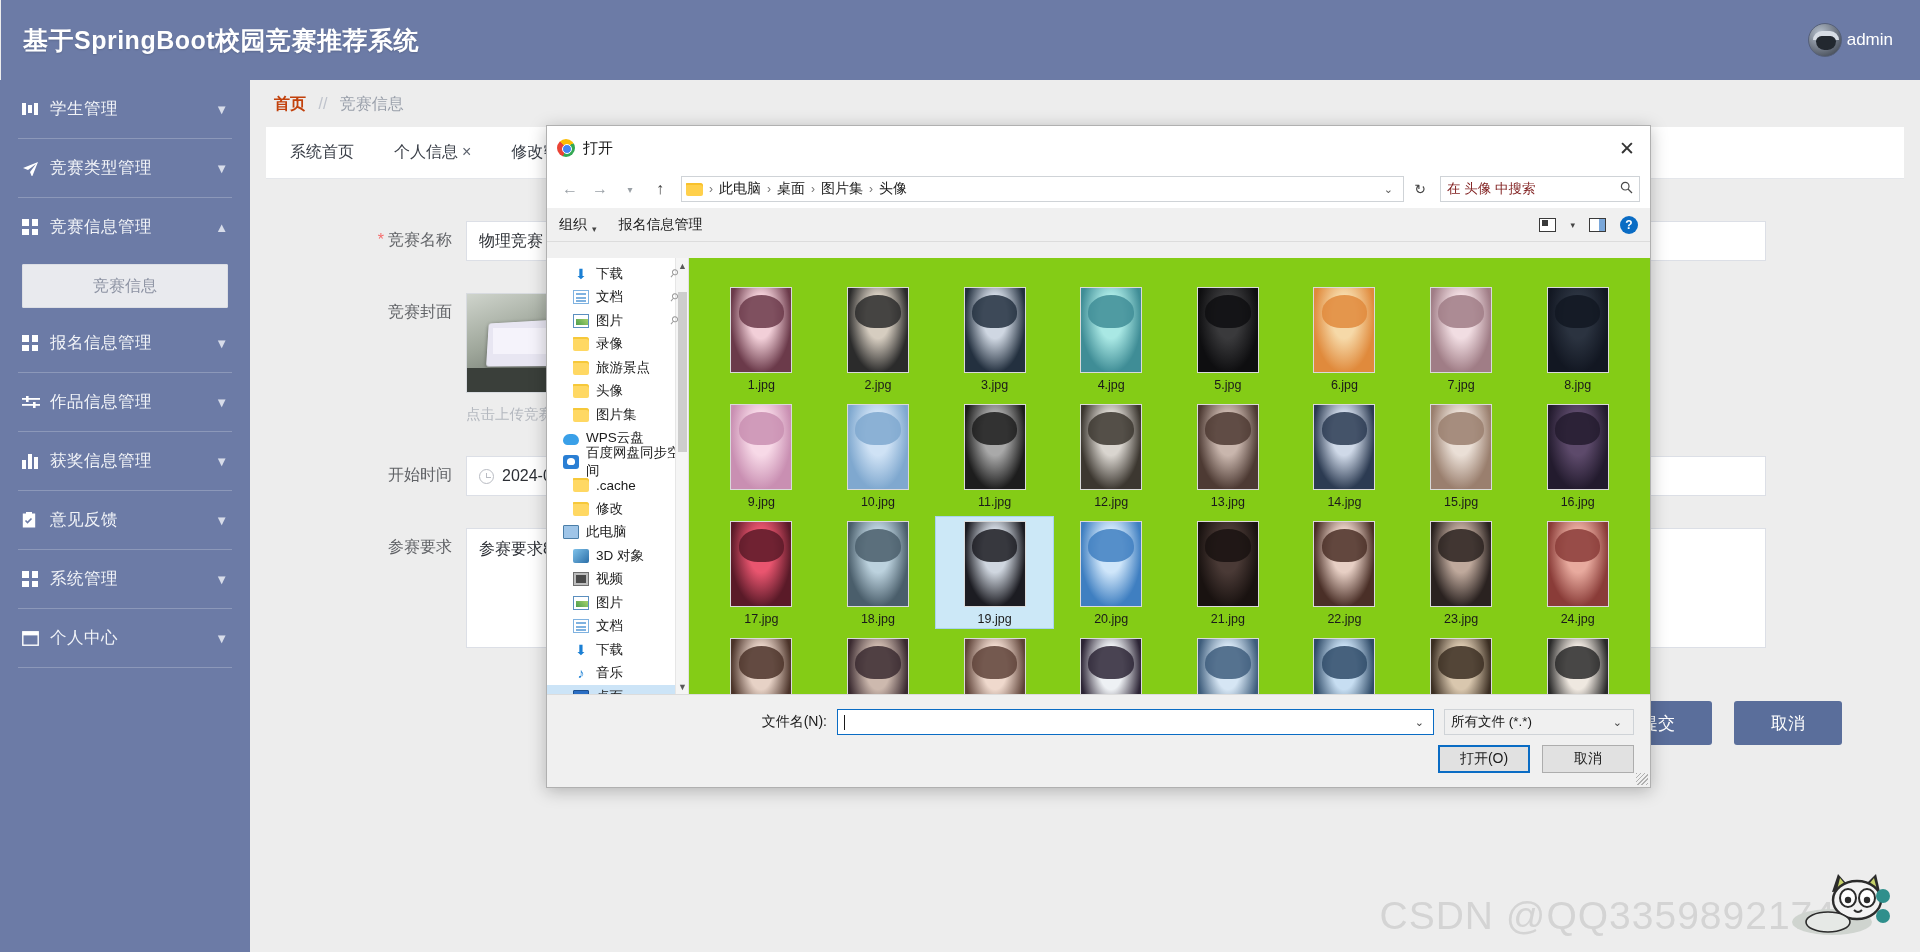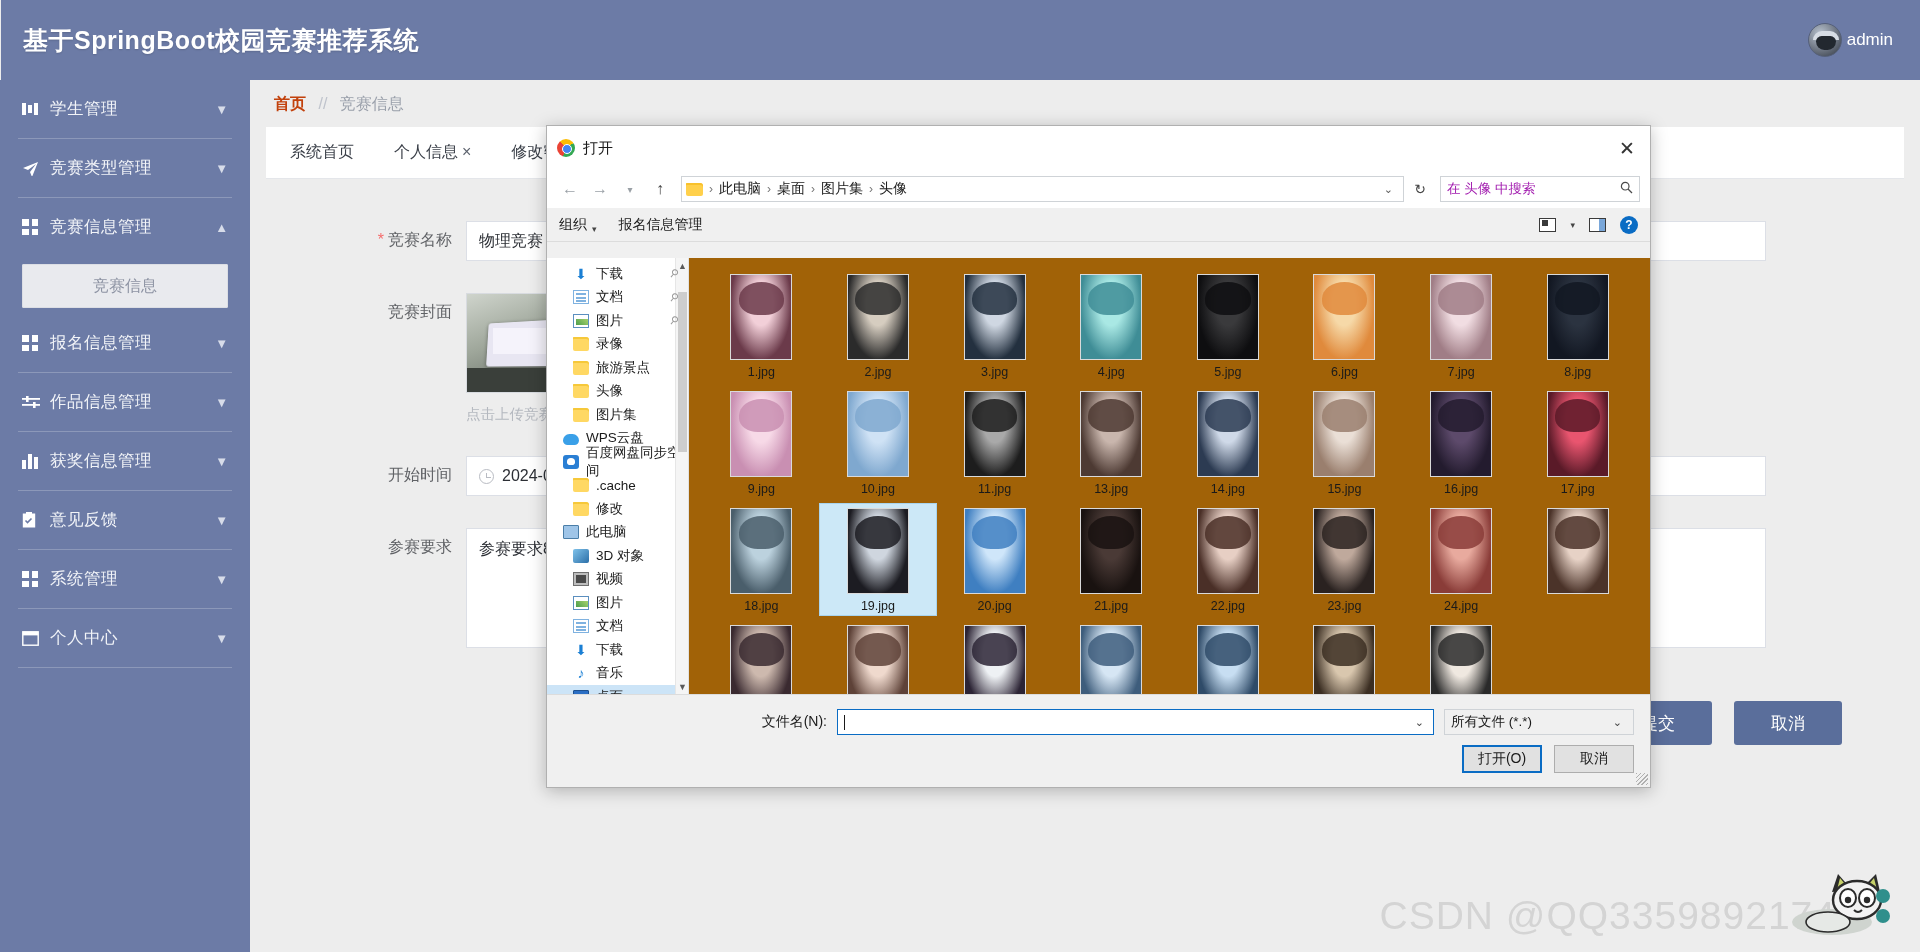--- a/index.html
+++ b/index.html
@@ -142,21 +142,21 @@
   .addr-bar{ flex:1; height:26px; background:#fff; border:1px solid #cfd3d7; display:flex;align-items:center;
     padding:0 4px; gap:4px; margin-left:4px;}
   .folder-ic{ width:17px;height:13px;background:#ffd04b;border-radius:1px 3px 2px 2px;flex:none;
     box-shadow: inset 0 2px 0 #f8c12c;}
   .crumb{ font-size:14px; color:#1a1a1a;}
   .crumb-sep{ color:#777; font-size:12px; margin:0 2px;}
   .addr-caret{ margin-left:auto; color:#5a5a5a; font-size:11px; padding:0 6px; cursor:pointer;}
   .refresh{ width:24px;height:26px;display:flex;align-items:center;justify-content:center;color:#444;font-size:14px;cursor:pointer;}
   .search-bar{ width:200px;height:26px;background:#fff;border:1px solid #cfd3d7;display:flex;align-items:center;
     padding:0 6px; margin-left:4px;}
-  .search-ph{ color:#a21caf; font-size:13.5px; flex:1; }
+  .search-ph{ color:#7f1d1d; font-size:13.5px; flex:1; }
   .search-ic{ color:#4a4a4a; font-size:13px;}
   .dlg-toolbar{ height:34px; background:#f0f0f0; display:flex; align-items:center; padding:0 12px; gap:22px;
     border-bottom:1px solid #dcdcdc;}
   .tb-item{ font-size:14px; color:#1a1a1a; display:flex; align-items:flex-end; gap:5px; cursor:pointer;}
   .tb-caret{ font-size:9px; color:#444;}
   .tb-right{ margin-left:auto; display:flex; align-items:center; gap:14px;}
   .view-ic{ width:17px;height:14px;border:1.4px solid #3a3a3a;background:#fff;position:relative;cursor:pointer;}
   .view-ic::after{content:"";position:absolute;left:1.5px;top:1.5px;width:6px;height:6px;background:#3a3a3a;}
   .pane-ic{ width:17px;height:14px;border:1.4px solid #3a3a3a;position:relative;cursor:pointer;background:#fff;}
   .pane-ic::after{content:"";position:absolute;right:0;top:0;bottom:0;width:6px;background:#7aa7d9;}
@@ -185,39 +185,39 @@
   .ti-video{ background:#bdbdbd;border:1.3px solid #6f6f6f;}
   .ti-video::after{content:"";position:absolute;left:2px;top:2px;right:2px;bottom:2px;background:#4a4a4a;}
   .ti-music{ color:#1a7fd4; font-size:14px; line-height:14px; text-align:center;}
   .ti-desktop{ background:#2a6ec4;border:1.3px solid #1c4f8f;border-radius:1px;}
   .tree-scroll{ position:absolute; right:0; top:0; bottom:0; width:13px; background:#f5f5f5; border-left:1px solid #e6e6e6;}
   .ts-thumb{ position:absolute; left:2px; top:34px; width:9px; height:160px; background:#cdcdcd;}
   .ts-up,.ts-dn{ position:absolute; left:0; width:13px; height:15px; display:flex;align-items:center;justify-content:center;
     color:#5a5a5a; font-size:9px; background:#f5f5f5;}
   .ts-up{ top:0;} .ts-dn{ bottom:0;}
 
-  .dlg-files{ flex:1; background:#a16207; padding: 12px 0 0 0; position:relative; overflow:hidden;}
+  .dlg-files{ flex:1; background:#84cc16; padding: 25px 0 0 0; position:relative; overflow:hidden;}
   .file-grid{ display:grid; grid-template-columns: repeat(8, 1fr); row-gap: 6px; padding: 0 14px;}
   .file-cell{ display:flex; flex-direction:column; align-items:center; cursor:pointer; padding:4px 0 2px 0;}
   .file-cell.selected{ background:#cce8f7; outline:1px solid #a9d4ee;}
   .thumb{ width:62px; height:86px; border:1px solid #dadada; background:#ddd; overflow:hidden; position:relative;}
   .thumb .face{ position:absolute; inset:0; }
   .file-name{ font-size:12.5px; color:#1a1a1a; margin-top:5px; }
 
   .dlg-footer{ position:absolute; left:0; right:0; bottom:0; height:93px; background:#f0f0f0; border-top:1px solid #dcdcdc;}
   .fn-row{ display:flex; align-items:center; padding: 14px 16px 0 0; }
   .fn-label{ width: 290px; text-align:right; padding-right:10px; font-size:14px;}
   .fn-input{ flex:1; height:26px; background:#fff; border:1px solid #0a6cc4; display:flex; align-items:center; padding:0 4px;}
   .fn-caret{ width:1px; height:15px; background:#1a1a1a; margin-left:2px;}
   .fn-dd{ margin-left:auto; color:#444; font-size:11px; padding:0 5px; cursor:pointer;}
   .type-sel{ width:190px; height:26px; background:#f0f0f0; border:1px solid #cfd3d7; display:flex; align-items:center;
     padding:0 6px; margin-left:10px; font-size:13.5px;}
   .type-sel .fn-dd{ color:#444;}
   .btn-row{ display:flex; justify-content:flex-end; gap:12px; padding: 10px 16px 0 0;}
-  .dlg-btn{ width:80px; height:28px; font-size:14px; background:#e1e1e1; border:1px solid #adadad; cursor:pointer;
+  .dlg-btn{ width:92px; height:28px; font-size:14px; background:#e1e1e1; border:1px solid #adadad; cursor:pointer;
     display:flex;align-items:center;justify-content:center;color:#1a1a1a;}
   .dlg-btn.primary{ border:2px solid #0a6cc4; background:#e1e1e1;}
   .dlg-grip{ position:absolute; right:2px; bottom:2px; width:12px; height:12px;
     background: repeating-linear-gradient(135deg,#b0b0b0 0 1px,transparent 1px 3px);}
 
   
   .watermark{
     position:absolute; right: 30px; bottom: 14px; display:flex; align-items:flex-end; gap:0;
     pointer-events:none;
   }
@@ -626,20 +626,27 @@
                 <div style="position: absolute; left: 12%; top: 8%; width: 76%; height: 40%; border-radius: 50% 50% 42% 42%; background: rgb(127, 168, 207); opacity: 0.85;"></div>
               </div>
               <div class="file-name">10.jpg</div>
             </div>
             <div class="file-cell">
               <div class="thumb">
                 <div class="face" style="background: radial-gradient(at 50% 34%, rgb(169, 169, 169) 0%, rgb(169, 169, 169) 28%, rgb(29, 29, 29) 72%, rgb(29, 29, 29) 100%);"></div>
                 <div style="position: absolute; left: 12%; top: 8%; width: 76%; height: 40%; border-radius: 50% 50% 42% 42%; background: rgb(29, 29, 29); opacity: 0.85;"></div>
               </div>
               <div class="file-name">11.jpg</div>
+            </div>
+            <div class="file-cell">
+              <div class="thumb">
+                <div class="face" style="background: radial-gradient(at 50% 34%, rgb(217, 213, 207) 0%, rgb(217, 213, 207) 28%, rgb(60, 55, 48) 72%, rgb(60, 55, 48) 100%);"></div>
+                <div style="position: absolute; left: 12%; top: 8%; width: 76%; height: 40%; border-radius: 50% 50% 42% 42%; background: rgb(60, 55, 48); opacity: 0.85;"></div>
+              </div>
+              <div class="file-name">12.jpg</div>
             </div>
             <div class="file-cell">
               <div class="thumb">
                 <div class="face" style="background: radial-gradient(at 50% 34%, rgb(201, 182, 173) 0%, rgb(201, 182, 173) 28%, rgb(77, 58, 51) 72%, rgb(77, 58, 51) 100%);"></div>
                 <div style="position: absolute; left: 12%; top: 8%; width: 76%; height: 40%; border-radius: 50% 50% 42% 42%; background: rgb(77, 58, 51); opacity: 0.85;"></div>
               </div>
               <div class="file-name">13.jpg</div>
             </div>
             <div class="file-cell">
               <div class="thumb">

